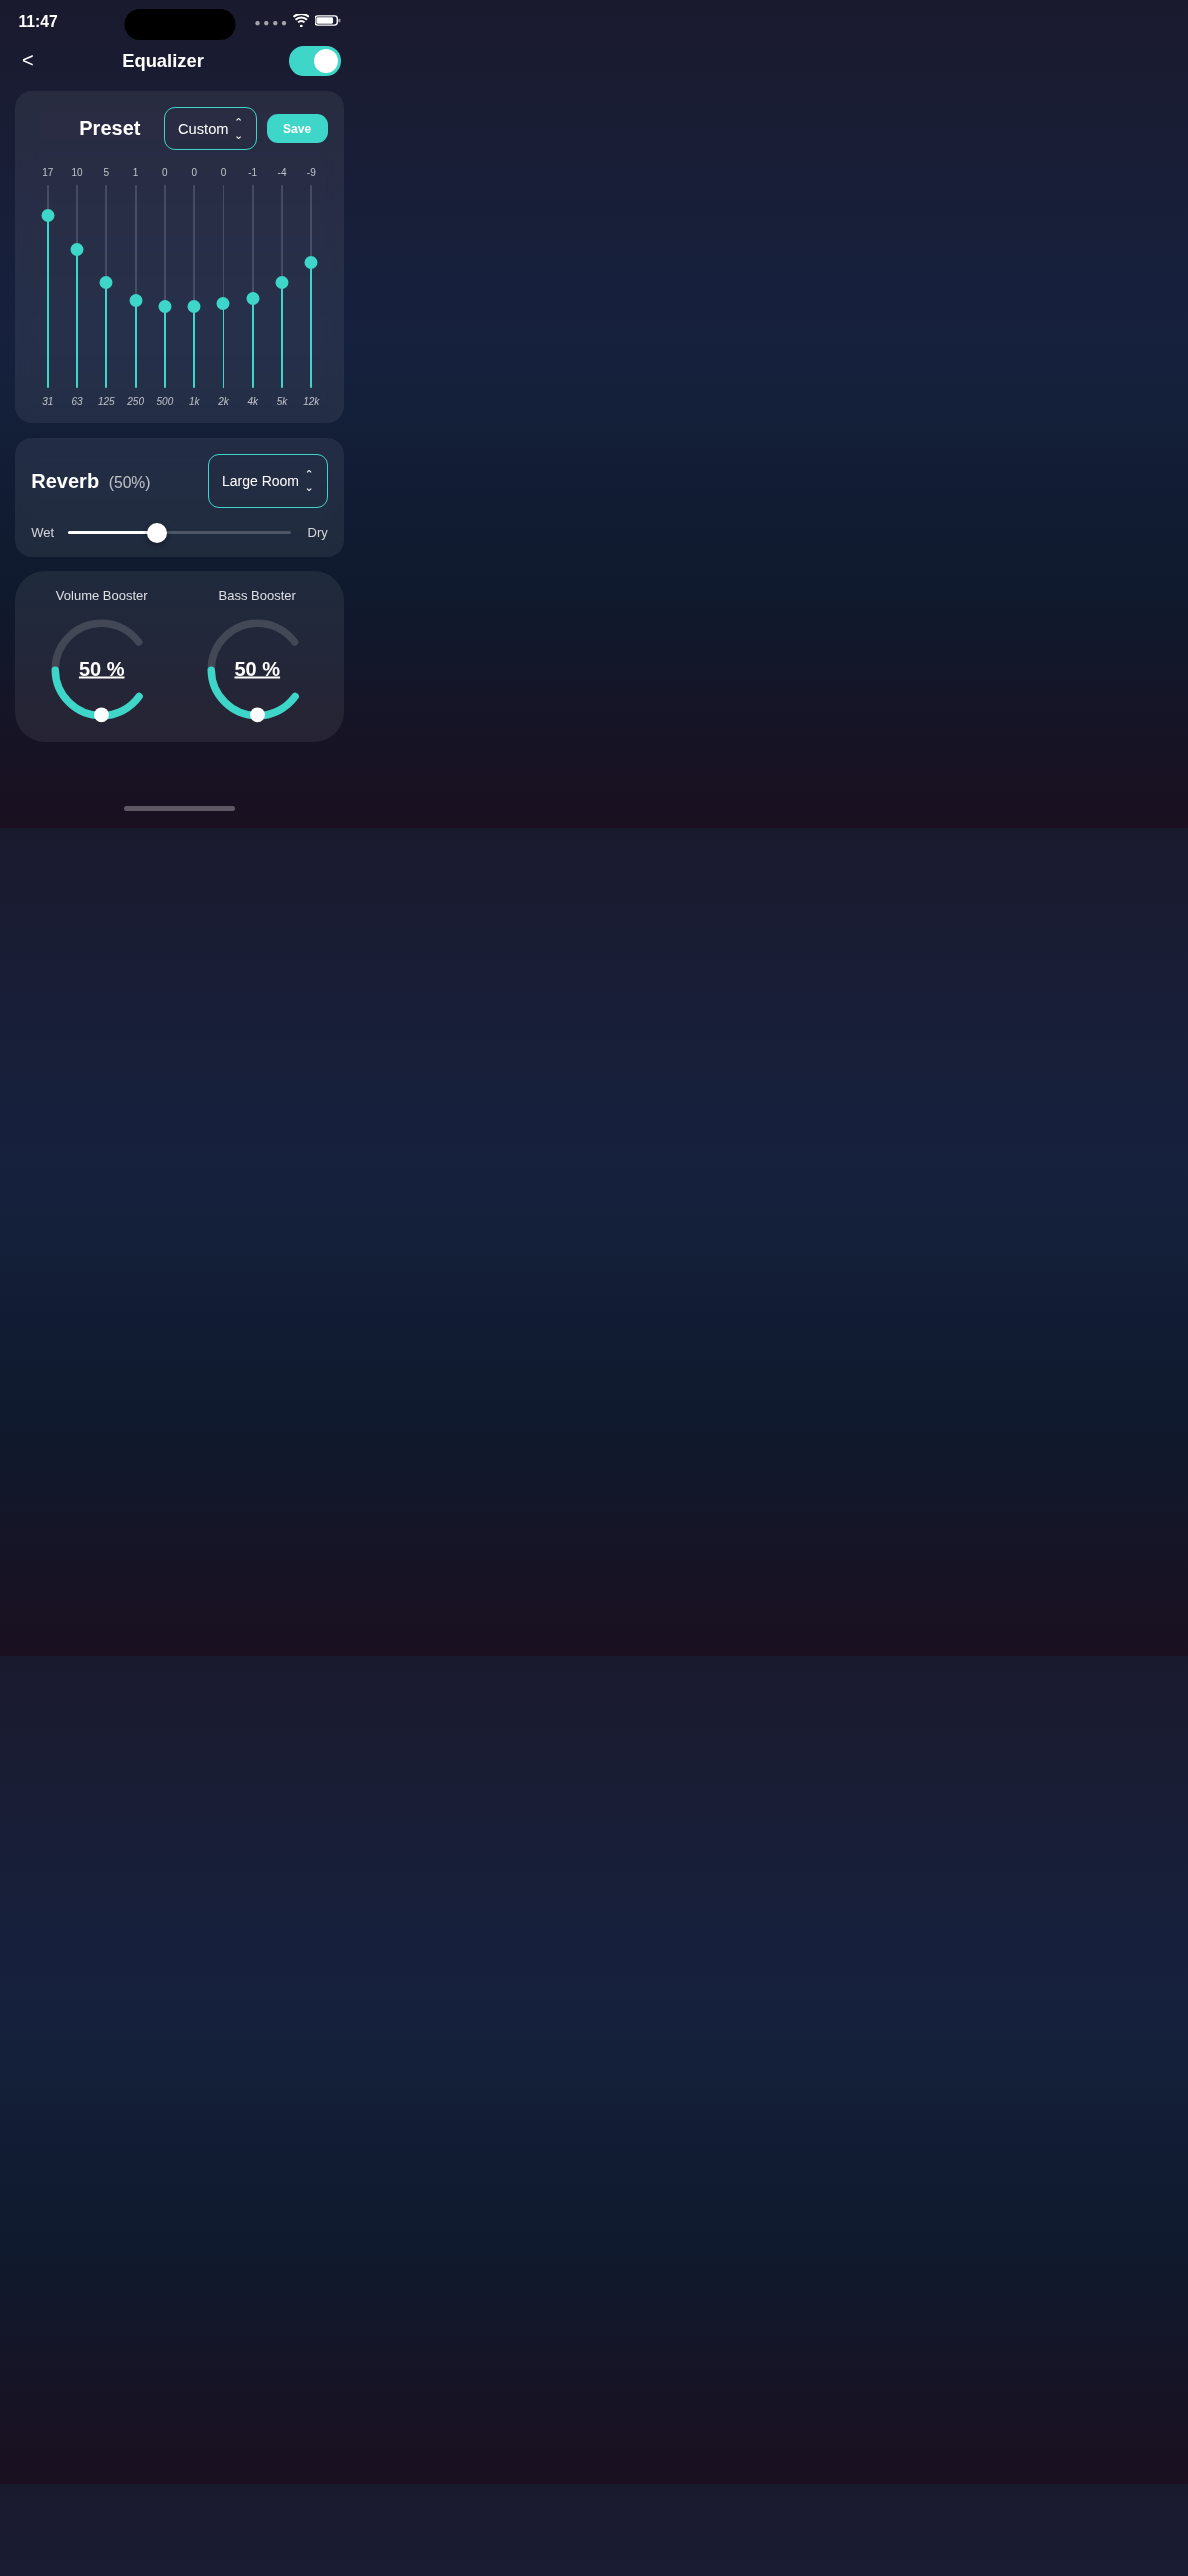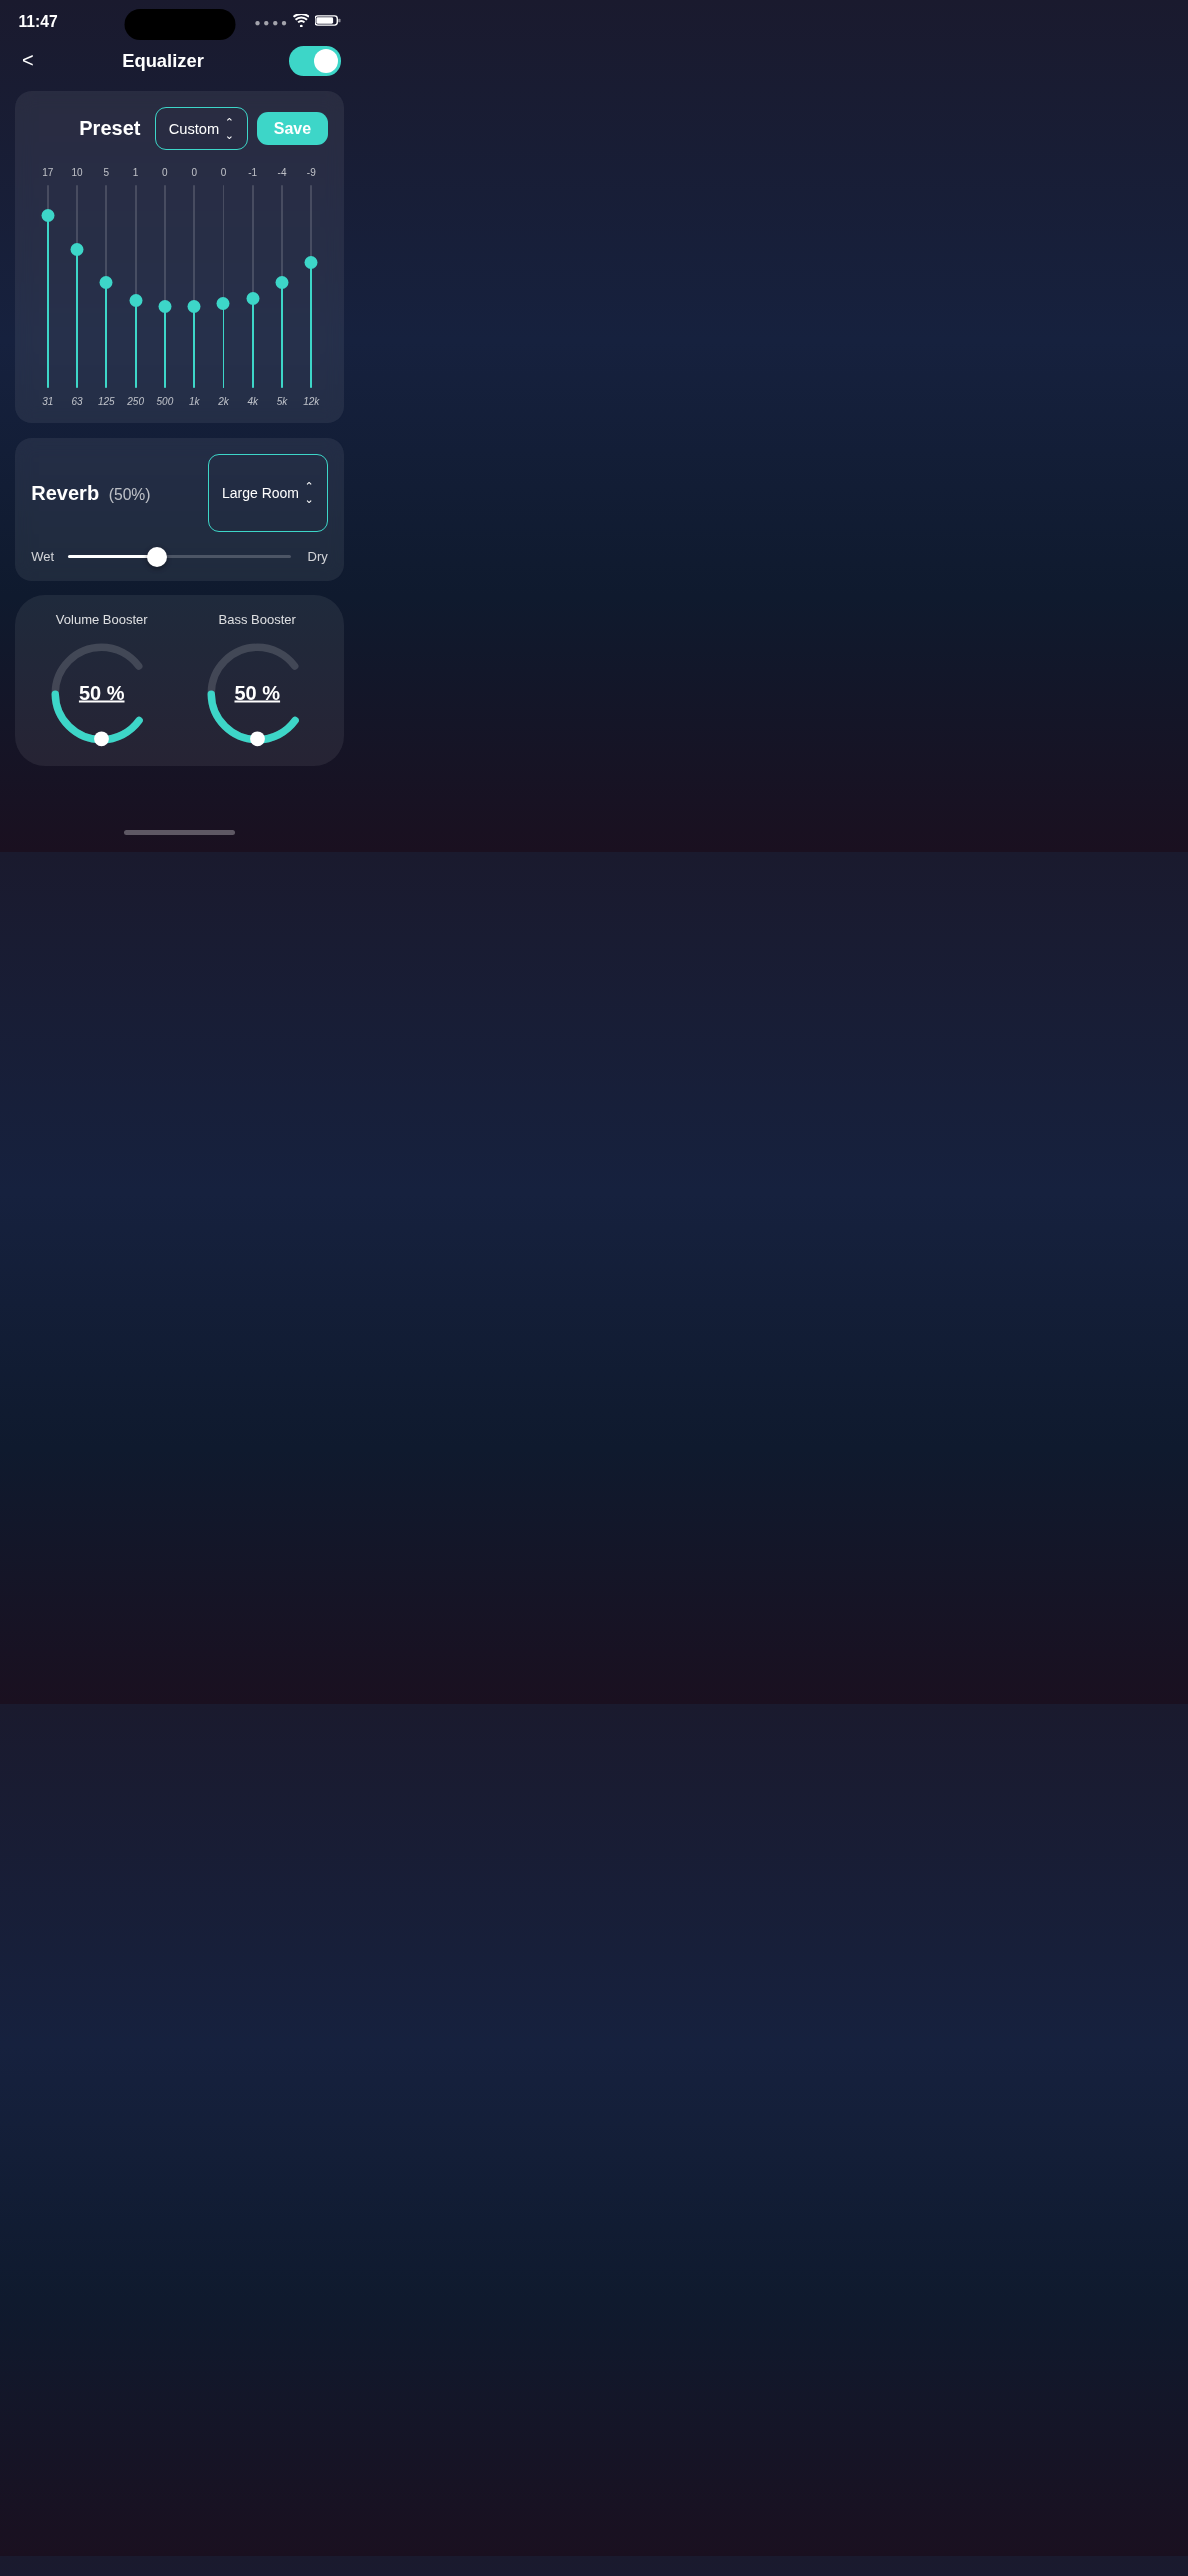--- a/index.html
+++ b/index.html
@@ -115,21 +115,21 @@
       display: flex;
       align-items: center;
       gap: 5.5px;
       cursor: pointer;
     }
     .save-btn {
       background: #3dd6c8;
       border-radius: 11px;
       padding: 7.4px 16.6px;
       color: #fff;
-      font-size: 16px;
+      font-size: 12px;
       font-weight: 600;
       border: none;
       cursor: pointer;
     }
 
     
     .eq-container {
       display: flex;
       justify-content: space-between;
       align-items: flex-end;
@@ -191,21 +191,21 @@
     }
     .reverb-pct {
       font-size: 15.7px;
       font-weight: 400;
       color: rgba(255,255,255,0.7);
       margin-left: 5.5px;
     }
     .reverb-dropdown {
       border: 1.4px solid #3dd6c8;
       border-radius: 11px;
-      padding: 25px 13px;
+      padding: 13px 13px;
       background: transparent;
       color: #fff;
       font-size: 14px;
       display: flex;
       align-items: center;
       gap: 5.5px;
       cursor: pointer;
     }
     .slider-row {
       display: flex;

